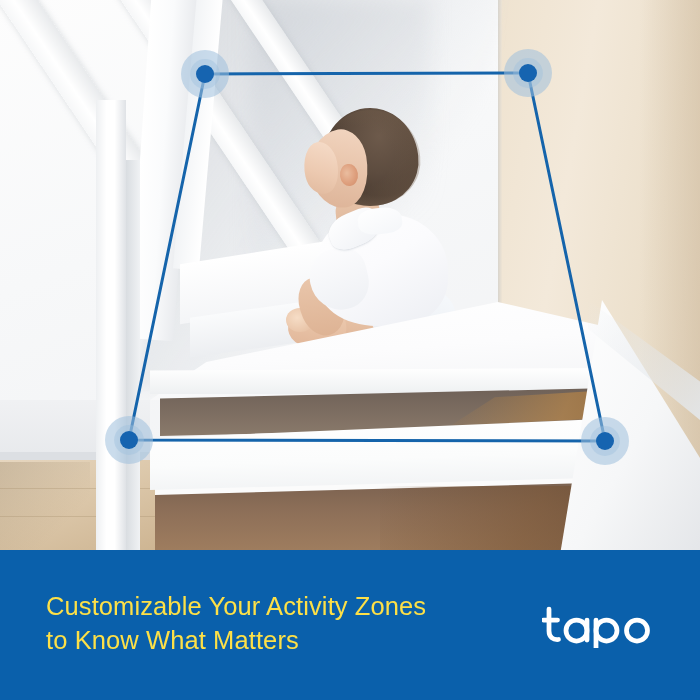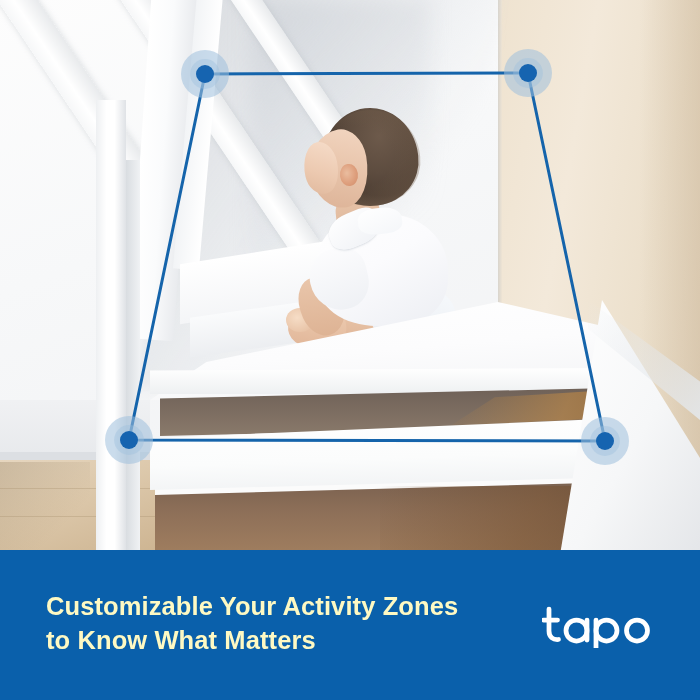--- a/index.html
+++ b/index.html
@@ -346,24 +346,24 @@
     width: 700px;
     height: 150px;
     background: #0a60ab;
     display: flex;
     align-items: center;
     justify-content: space-between;
     box-sizing: border-box;
     padding: 0 40px 0 46px;
   }
   #headline {
-    color: #fef9c3;
+    color: #fde047;
     font-size: 25.5px;
     line-height: 1.33;
-    font-weight: 700;
+    font-weight: 400;
     letter-spacing: 0.1px;
     white-space: pre-line;
     margin: 0;
     padding-bottom: 2px;
   }
   #brand-logo {
     width: 110px;
     height: 46px;
     flex: 0 0 auto;
     margin-right: 8px;

